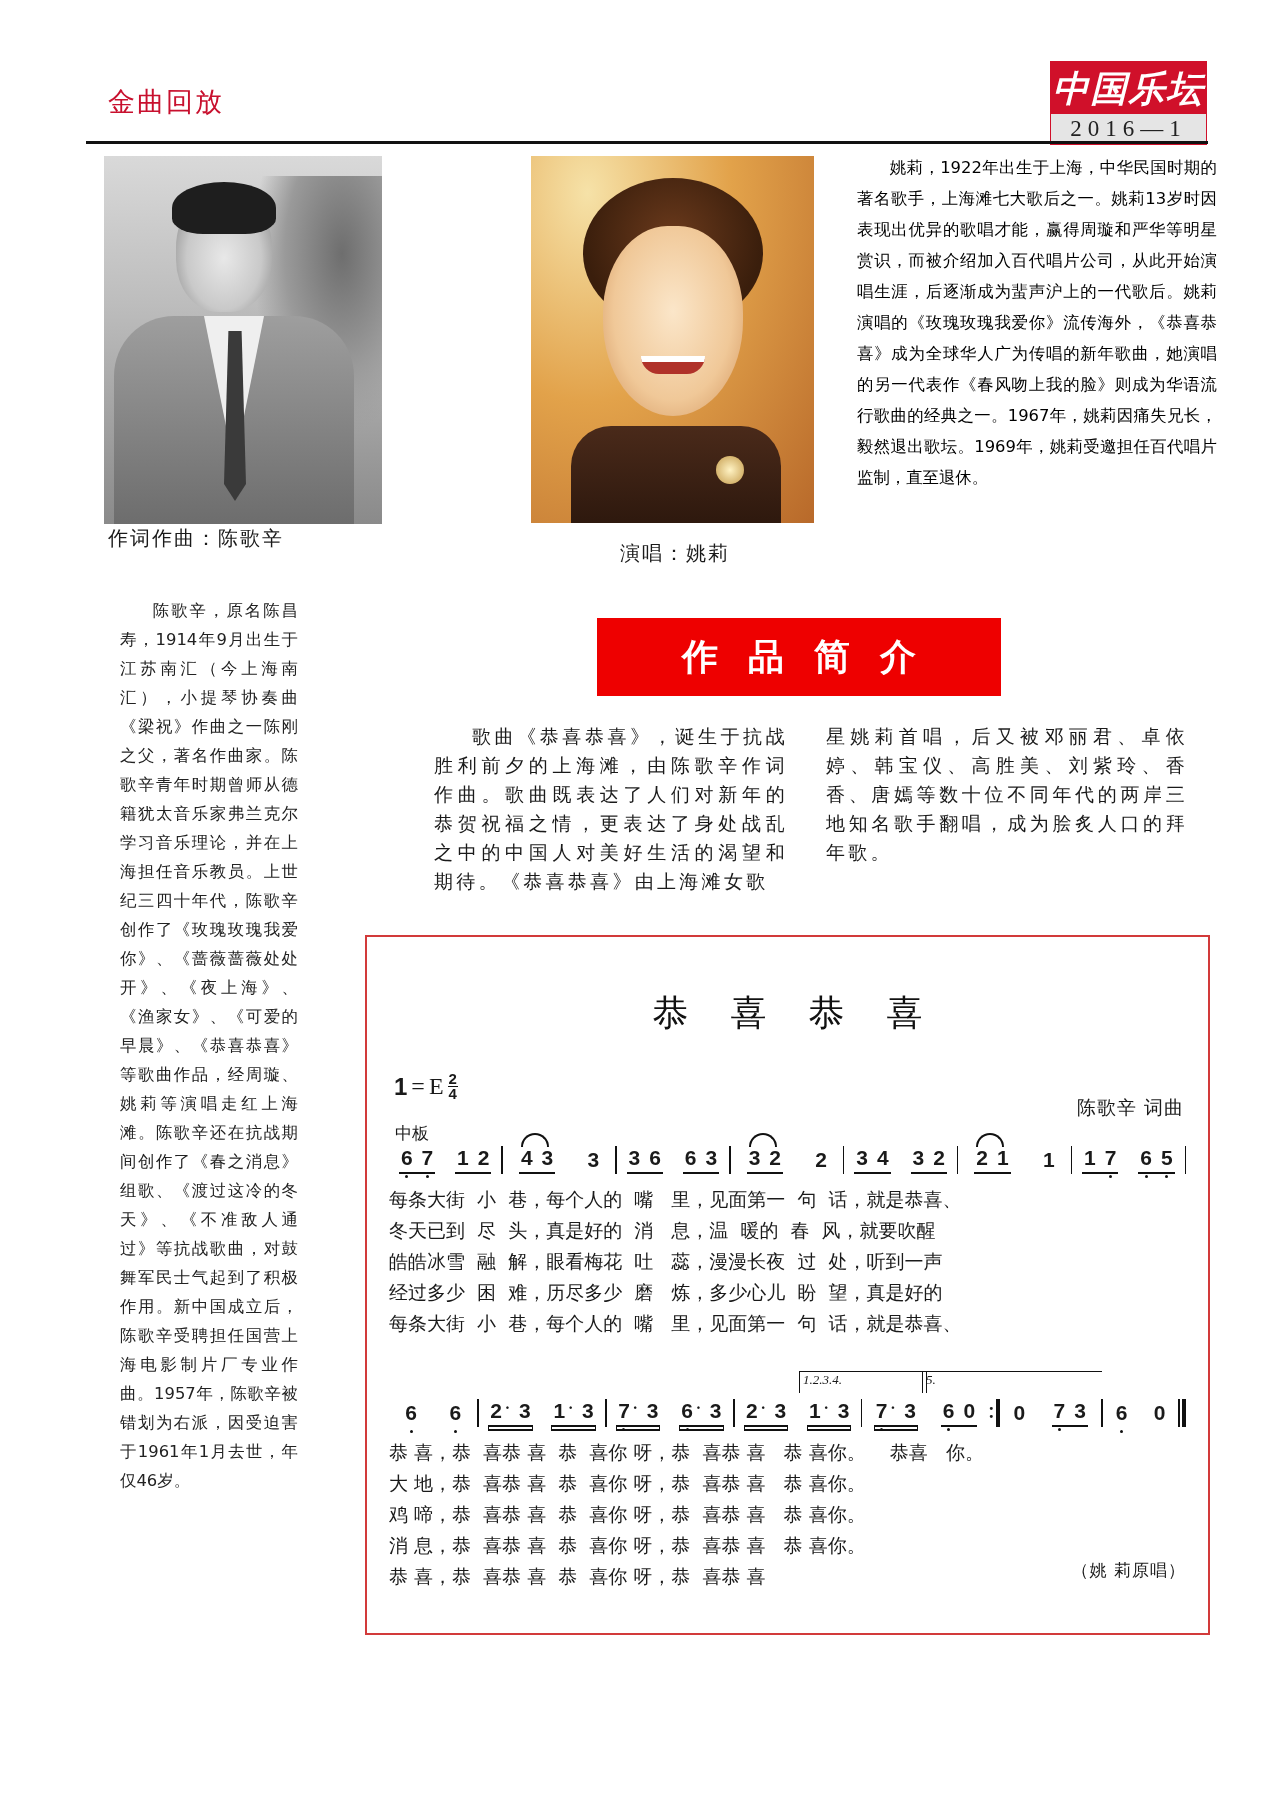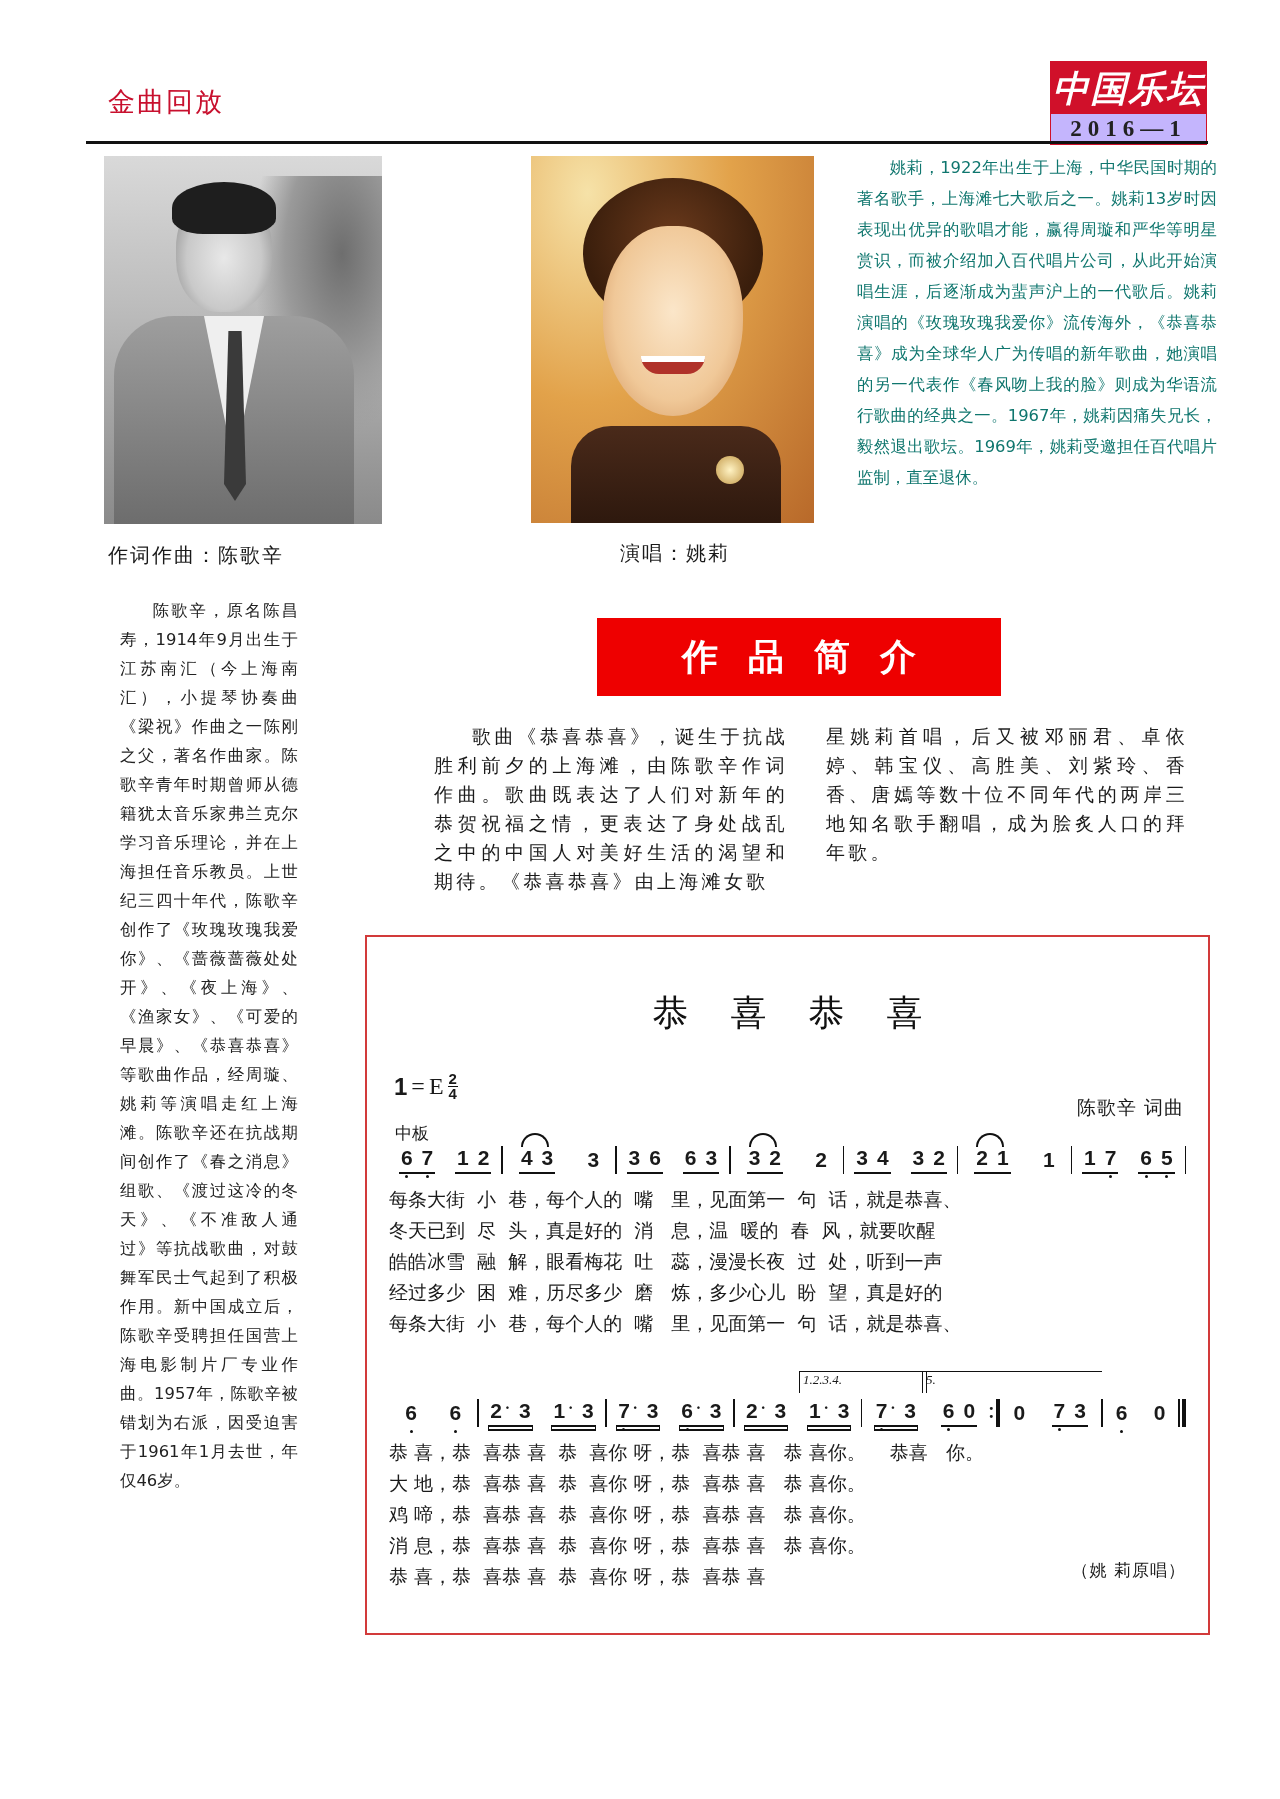--- a/index.html
+++ b/index.html
@@ -2,44 +2,44 @@
 <html><head>
 <meta charset="utf-8">
 <style>
   * { box-sizing: border-box; margin: 0; padding: 0; }
   html, body { width: 1280px; height: 1799px; background: #ffffff; overflow: hidden; }
   body { position: relative; font-family: "DejaVu Serif", "Liberation Serif", serif; color: #1a1a1a; }
 
   .section-tag { position: absolute; left: 108px; top: 84px; font-size: 27px; color: #c8102e; letter-spacing: 2px; font-family: "DejaVu Serif", serif; }
   .masthead { position: absolute; left: 1050px; top: 61px; width: 157px; border: 1px solid #d0102a; }
   .masthead .logo { background: #d0102a; color: #fff; height: 52px; font-size: 36px; font-weight: bold; text-align: center; line-height: 52px; letter-spacing: 2px; font-style: italic; font-family: "DejaVu Serif", serif; }
-  .masthead .issue { background: #c4b5fd; height: 30px; font-size: 23px; text-align: center; line-height: 30px; letter-spacing: 6px; font-family: "Liberation Serif", serif; color: #222; font-weight: bold; }
+  .masthead .issue { background: #e5e5e5; height: 30px; font-size: 23px; text-align: center; line-height: 30px; letter-spacing: 6px; font-family: "Liberation Serif", serif; color: #222; }
   .top-rule { position: absolute; left: 86px; right: 72px; top: 141px; height: 3px; background: #111; }
 
   .photo { position: absolute; overflow: hidden; }
   .photo-chen { left: 104px; top: 156px; width: 278px; height: 368px; background: linear-gradient(180deg,#d9d9d9 0%,#bdbdbd 40%,#8a8a8a 100%); }
   .photo-chen .bgplant { position:absolute; right:-20px; top:20px; width:150px; height:260px; background: radial-gradient(ellipse at 60% 30%, #6e6e6e 0%, #9a9a9a 45%, transparent 70%); }
   .photo-chen .head { position:absolute; left:72px; top:36px; width:96px; height:120px; border-radius:46% 46% 44% 44%; background: radial-gradient(ellipse at 50% 55%, #e8e8e8 0%, #c9c9c9 55%, #7a7a7a 100%); }
   .photo-chen .hair { position:absolute; left:68px; top:26px; width:104px; height:52px; border-radius:50% 50% 30% 30%; background:#1e1e1e; }
   .photo-chen .suit { position:absolute; left:10px; top:160px; width:240px; height:220px; border-radius:60px 60px 0 0; background: linear-gradient(180deg,#9e9e9e,#6a6a6a); }
   .photo-chen .shirt { position:absolute; left:100px; top:160px; width:60px; height:120px; background:#efefef; clip-path: polygon(0 0,100% 0,60% 100%,40% 100%); }
   .photo-chen .tie { position:absolute; left:120px; top:175px; width:22px; height:170px; background:#3a3a3a; clip-path: polygon(20% 0,80% 0,100% 90%,50% 100%,0 90%); }
 
   .photo-yao { left: 531px; top: 156px; width: 283px; height: 367px; background: radial-gradient(ellipse at 20% 10%, #f6e2a8 0%, #e2a24a 45%, #b8692a 100%); }
   .photo-yao .hair { position:absolute; left:52px; top:22px; width:180px; height:150px; border-radius:50%; background: radial-gradient(ellipse at 50% 40%, #6b3a1c 0%, #3a1e0c 70%); }
   .photo-yao .face { position:absolute; left:72px; top:70px; width:140px; height:190px; border-radius:46% 46% 50% 50%; background: radial-gradient(ellipse at 50% 45%, #fbe6c9 0%, #f0c898 60%, #cf9058 100%); }
   .photo-yao .smile { position:absolute; left:110px; top:200px; width:64px; height:18px; border-radius:0 0 40px 40px; background:#b0322a; border-top:6px solid #fff; }
   .photo-yao .collar { position:absolute; left:40px; top:270px; width:210px; height:110px; border-radius:40px 40px 0 0; background: linear-gradient(180deg,#4a2a1a,#2a160c); }
   .photo-yao .brooch { position:absolute; left:185px; top:300px; width:28px; height:28px; border-radius:50%; background: radial-gradient(circle,#fff3c4,#c49a4a); }
 
   .caption { position: absolute; font-size: 20px; letter-spacing: 2px; font-family: "DejaVu Serif", serif; }
-  .caption-chen { left: 108px; top: 542px; }
+  .caption-chen { left: 108px; top: 525px; }
   .caption-yao { left: 620px; top: 540px; font-family: Liberation Serif, serif; }
 
-  .bio-yao { position: absolute; left: 857px; top: 152px; width: 360px; font-family: "DejaVu Sans", sans-serif; font-size: 16.4px; line-height: 31px; text-align: justify; text-indent: 2em; color: #0f766e; }
+  .bio-yao { position: absolute; left: 857px; top: 152px; width: 360px; font-family: "DejaVu Sans", sans-serif; font-size: 16.4px; line-height: 31px; text-align: justify; text-indent: 2em; color: #000000; }
   .bio-chen { position: absolute; left: 120px; top: 596px; width: 178px; font-family: "DejaVu Sans", sans-serif; font-size: 16.4px; line-height: 29px; text-align: justify; text-indent: 2em; color: #222; }
 
   .banner { position: absolute; left: 597px; top: 618px; width: 404px; height: 78px; background: #ee0000; color: #fff; font-size: 36px; font-weight: bold; text-align: center; line-height: 78px; letter-spacing: 30px; padding-left: 30px; font-family: "DejaVu Sans", sans-serif; }
 
   .intro { position: absolute; top: 722px; font-size: 19px; line-height: 29px; font-family: "DejaVu Serif", serif; letter-spacing: 3.3px; color: #1a1a1a; text-align: justify; }
   .intro-left { left: 434px; width: 354px; text-indent: 2em; }
   .intro-right { left: 826px; width: 362px; }
 
   .score-box { position: absolute; left: 365px; top: 935px; width: 845px; height: 700px; border: 2px solid #d23a3a; }
   .score-title { position: absolute; left: 0; right: 0; top: 52px; text-align: center; font-size: 36px; letter-spacing: 42px; padding-left: 42px; font-family: "DejaVu Serif", serif; color: #111; }

